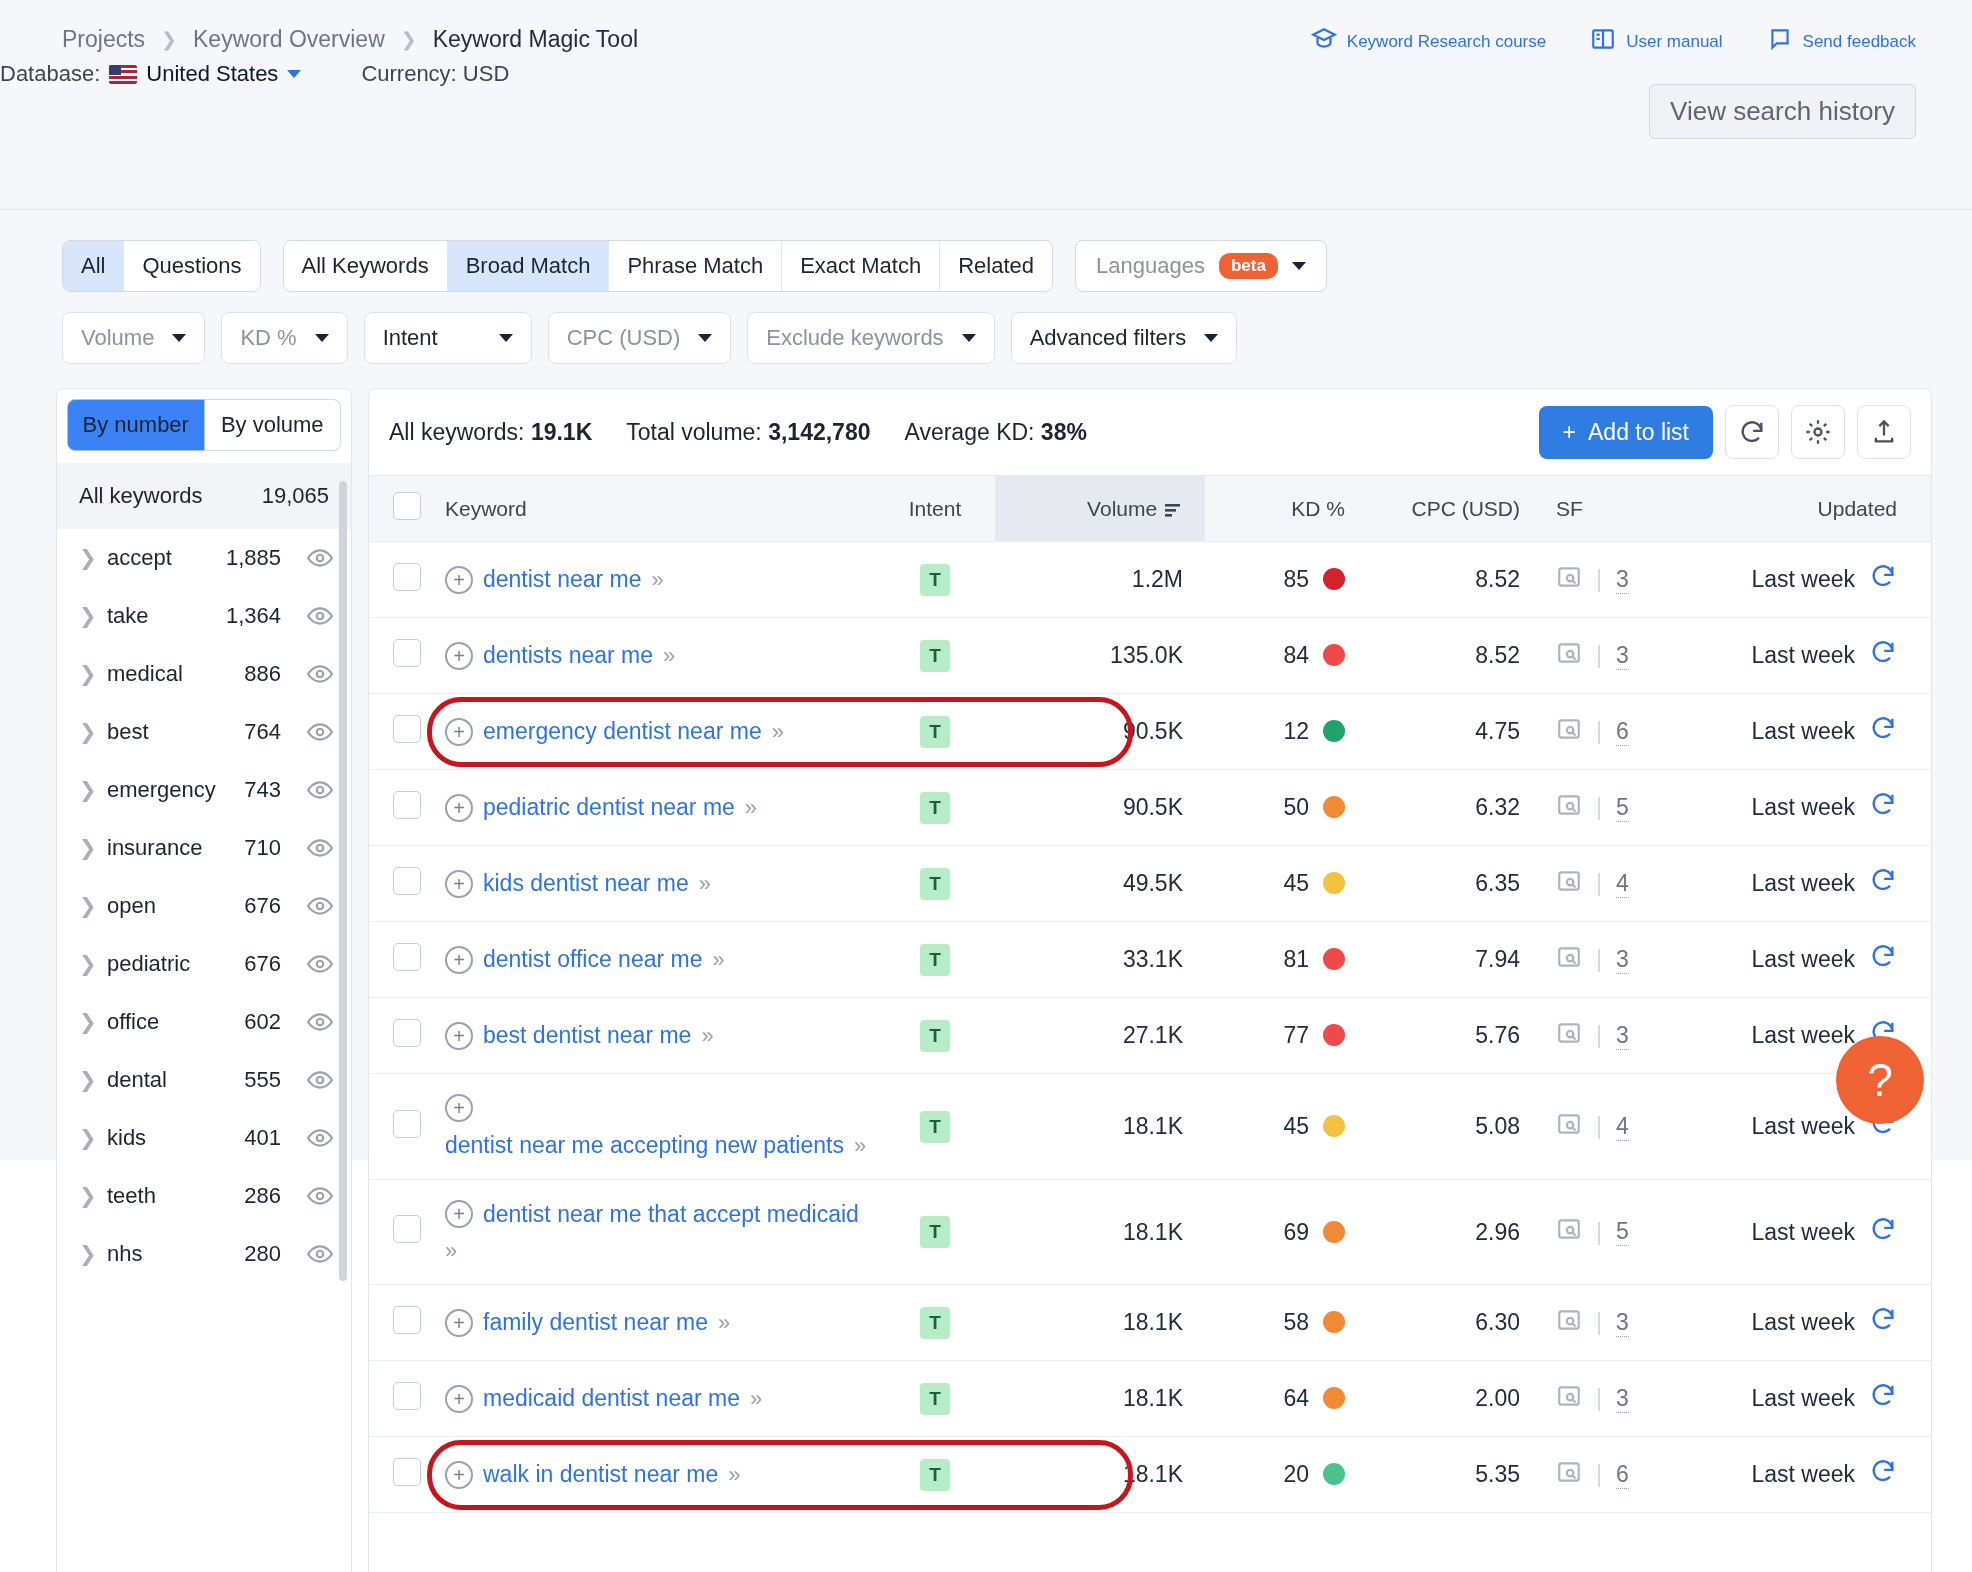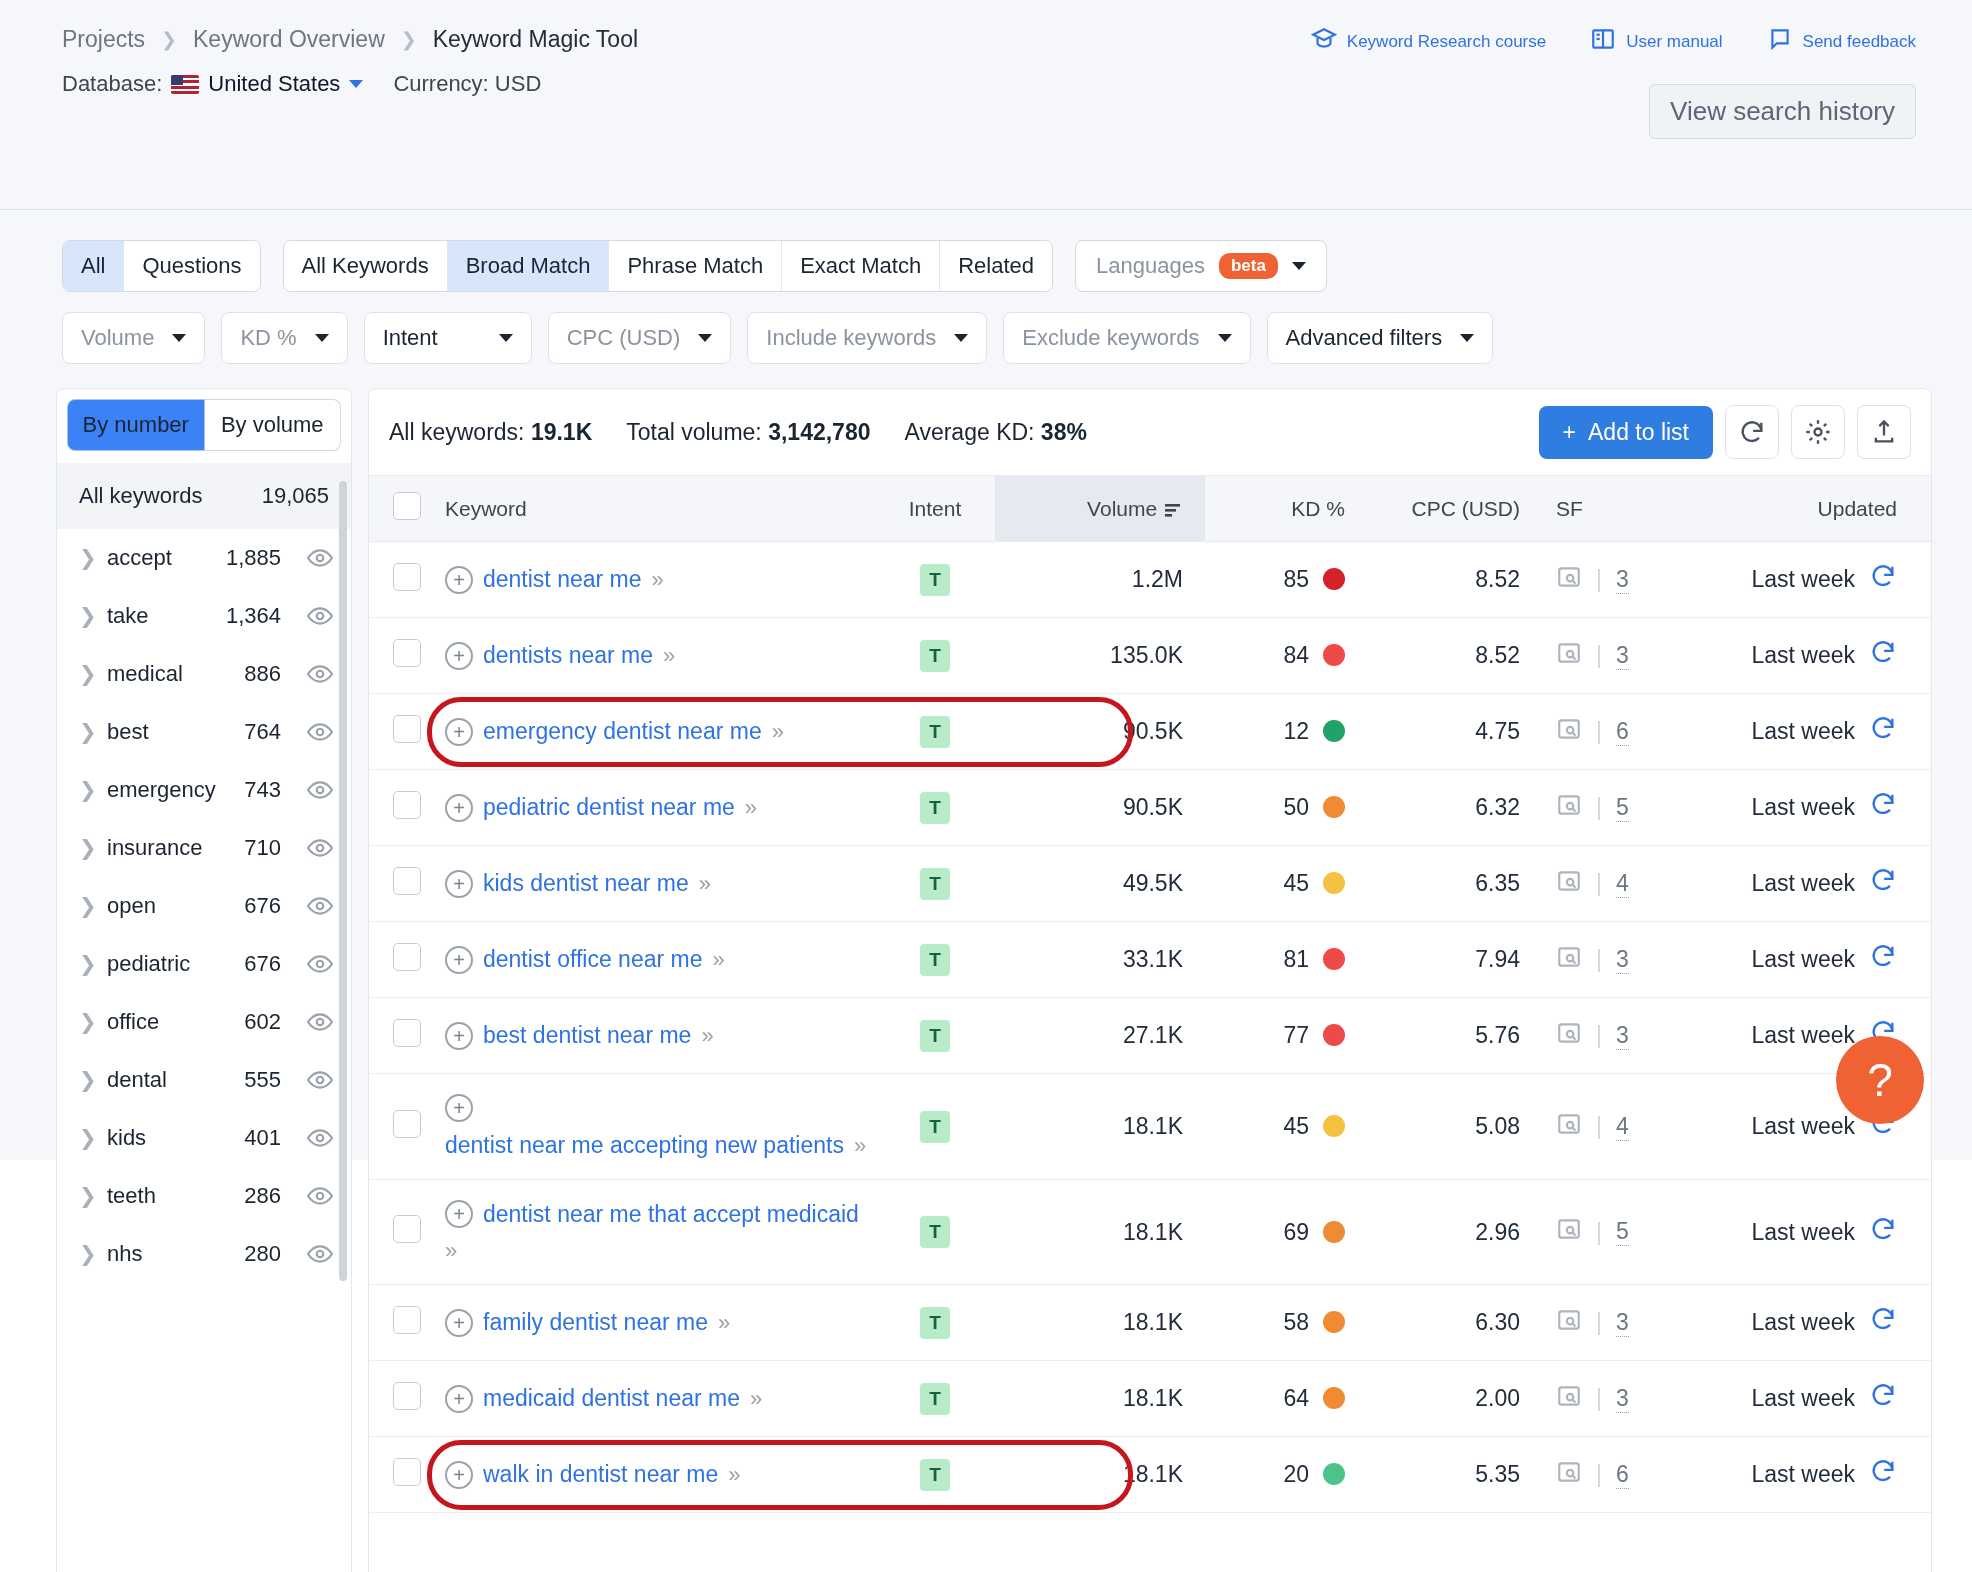--- a/index.html
+++ b/index.html
@@ -29,21 +29,21 @@
     position: absolute; right: 56px; top: 26px;
     display: flex; align-items: center; gap: 44px;
     font-size: 17px; color: #2f72e2;
   }
   .hdr-link { display: flex; align-items: center; gap: 10px; color: #2f72e2; }
 
   .title-row { padding-left: 62px; margin-top: 24px; display: flex; align-items: baseline; gap: 14px; }
   .title-main { font-size: 37px; font-weight: bold; color: #1b2532; }
   .title-query { font-size: 37px; color: #7b8291; }
 
-  .meta-row { padding-left: 62px; margin-top: 18px; display: flex; align-items: center; gap: 30px; font-size: 22px; color: #3d4650; }
+  .meta-row { margin-top: 8px; display: flex; align-items: center; gap: 60px; font-size: 22px; color: #3d4650; }
   .meta-db { display: flex; align-items: center; gap: 9px; }
   .flag {
     width: 28px; height: 19px; display: inline-block; border-radius: 2px; position: relative; overflow: hidden;
     background: linear-gradient(to bottom,#b22234 0 14.3%,#fff 14.3% 28.6%,#b22234 28.6% 42.9%,#fff 42.9% 57.2%,#b22234 57.2% 71.5%,#fff 71.5% 85.8%,#b22234 85.8% 100%);
   }
   .flag::after { content:""; position:absolute; left:0; top:0; width:12px; height:10px; background:#3c3b6e; }
   .db-link { color: #0f172a; text-align: center; }
   .caret { display:inline-block; width:0;height:0;border-left:7px solid transparent;border-right:7px solid transparent;border-top:8px solid #2f72e2; }
   .caret-dark { border-top-color:#1b2532; }
 
@@ -234,24 +234,20 @@
       </div>
       <div class="drop dark" style="min-width:168px">
         <span>Intent</span>
         <span class="caret caret-dark"></span>
       </div>
       <div class="drop" style="min-width:178px">
         <span>CPC (USD)</span>
         <span class="caret caret-dark"></span>
       </div>
       <div class="drop">
-        <span>Include keywords</span>
-        <span class="caret caret-dark"></span>
-      </div>
-      <div class="drop">
         <span>Exclude keywords</span>
         <span class="caret caret-dark"></span>
       </div>
       <div class="drop dark">
         <span>Advanced filters</span>
         <span class="caret caret-dark"></span>
       </div>
     </div>
   </div>
 

